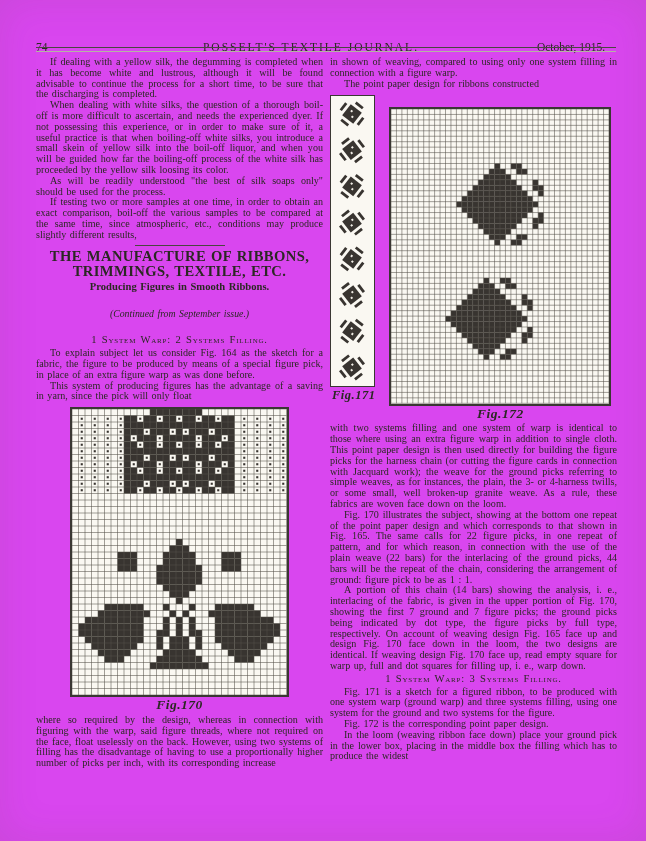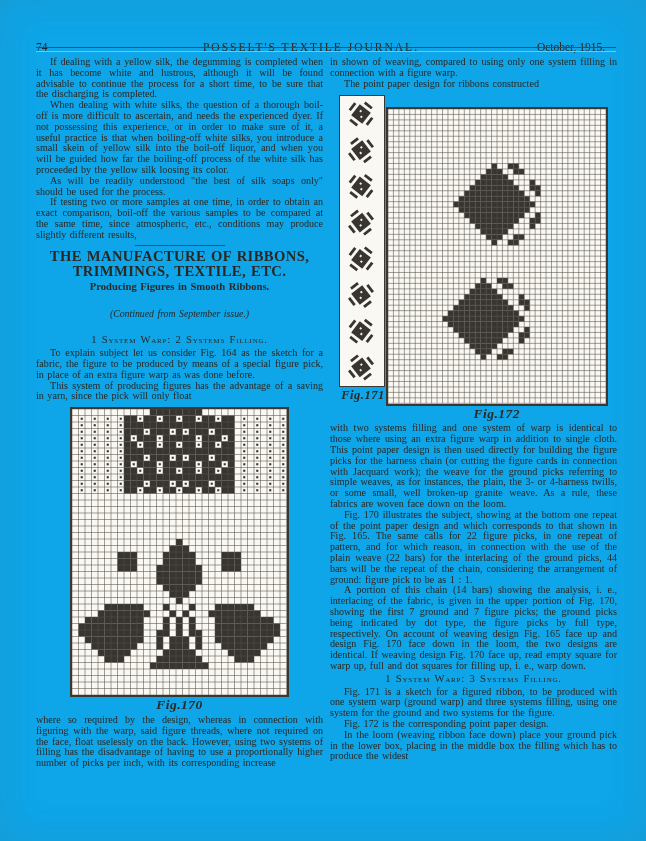--- a/index.html
+++ b/index.html
@@ -1,16 +1,16 @@
 <!DOCTYPE html>
 <html><head>
 <meta charset="utf-8">
 <style>
   html,body{margin:0;padding:0;background:#e7e4dc;}
-  .page{position:relative;width:646px;height:841px;background:#0ea5e9;overflow:hidden;
+  .page{position:relative;width:646px;height:841px;background:#d946ef;overflow:hidden;
         font-family:"Liberation Serif","DejaVu Serif",serif;color:#2b2823;
         box-shadow:inset 0 0 40px rgba(90,80,60,.12);}
   .header{position:absolute;top:30px;left:36px;right:30px;display:flex;align-items:baseline;
           font-size:11.5px;}
   .pgnum{width:60px;text-align:left;}
   .jtitle{flex:1;text-align:center;letter-spacing:2px;font-size:11.5px;margin-top:11px;}
   .jdate{width:90px;text-align:center;}
   .header-rule{position:absolute;top:47px;left:36px;right:30px;height:3px;
                border-top:1.4px solid #4a463f;border-bottom:1px solid #b7b1a4;}
   .col{position:absolute;top:57px;font-size:10.1px;line-height:10.8px;text-align:justify;
@@ -25,21 +25,21 @@
   h2{font-size:10.6px;font-weight:bold;text-align:center;margin:2px 0 1px 0;}
   .note{font-style:italic;text-align:center;font-size:9.8px;margin:16px 0;}
   .syscaps{text-align:center;font-variant:small-caps;letter-spacing:.8px;font-size:10.6px;
            margin:2px 0 2px 0;}
   .figwrap{margin:5px auto 1px auto;width:fit-content;}
   .figborder{border:2.4px solid #3a3733;line-height:0;background:#faf8f2;}
   .figborder-thin{border:1.6px solid #3a3733;line-height:0;background:#faf8f2;}
   .figcap{text-align:center;font-style:italic;font-weight:bold;font-size:13.5px;
           margin:3px 0 4px 0;letter-spacing:.5px;}
   .cap171{font-size:12.5px;text-align:left;padding-left:2px;}
-  .figrow{display:flex;align-items:flex-start;margin:6px 0 0 0;justify-content:center;}
+  .figrow{display:flex;gap:13px;align-items:flex-start;margin:6px 0 0 0;}
   .figcol172{margin-left:1px;margin-top:12px;}
   svg{display:block;}
 </style>
 </head>
 <body>
 
 <div class="page">
 
   <div class="header">
     <span class="pgnum">74</span>

